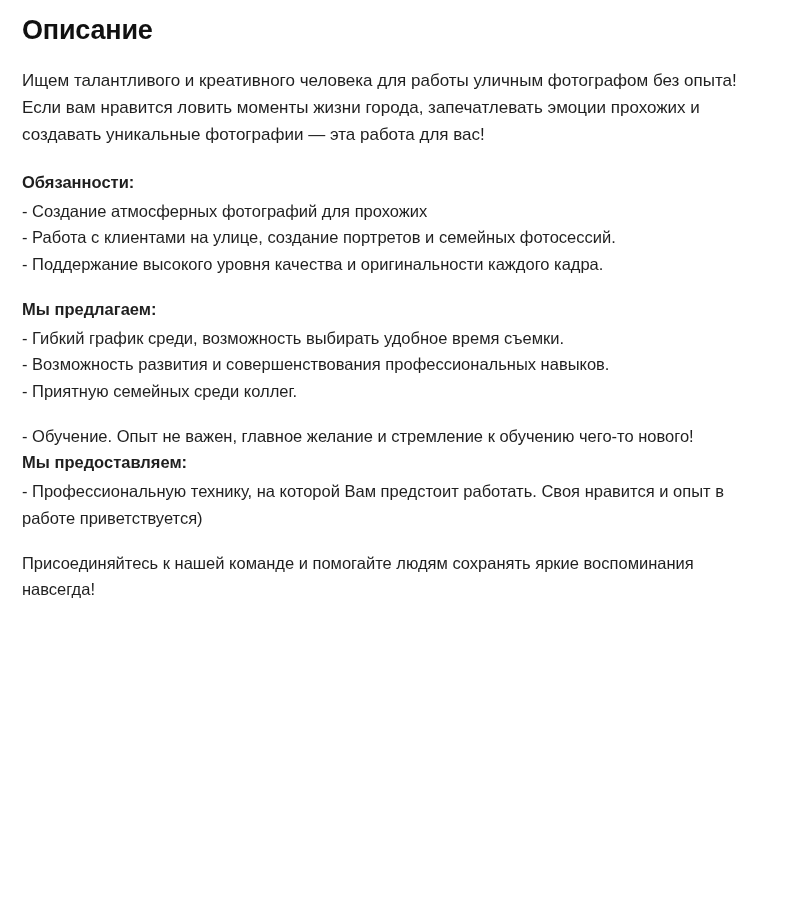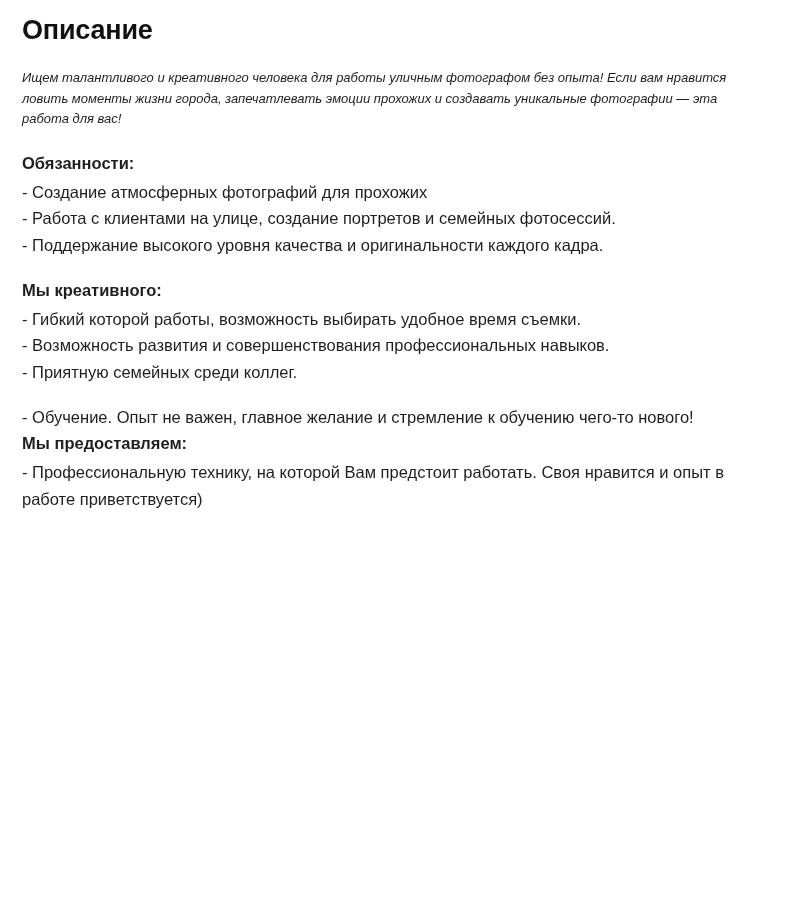--- a/index.html
+++ b/index.html
@@ -43,25 +43,24 @@
     font-size: 16.5px;
     line-height: 1.62;
     color: #1f1f1f;
     margin: 0;
   }
   .block .line.head {
     margin-bottom: 2px;
     font-weight: bold;
   }
   .lead {
-    font-size: 13px;
+    font-size: 17px;
     line-height: 1.58;
     margin: 0 0 20px 0;
     color: #1f1f1f;
-    font-style: italic;
   }
   .closing {
     font-size: 16.5px;
     line-height: 1.58;
     margin: 0;
     color: #1f1f1f;
   }
 </style>
 </head>
 <body>
@@ -75,26 +74,27 @@
 
   <div class="block">
     <p class="line head">Обязанности:</p>
     <p class="line">- Создание атмосферных фотографий для прохожих</p>
     <p class="line">- Работа с клиентами на улице, создание портретов и семейных фотосессий.</p>
     <p class="line">- Поддержание высокого уровня качества и оригинальности каждого кадра.</p>
   </div>
 
 
   <div class="block">
-    <p class="line head">Мы креативного:</p>
-    <p class="line">- Гибкий которой работы, возможность выбирать удобное время съемки.</p>
+    <p class="line head">Мы предлагаем:</p>
+    <p class="line">- Гибкий график среди, возможность выбирать удобное время съемки.</p>
     <p class="line">- Возможность развития и совершенствования профессиональных навыков.</p>
     <p class="line">- Приятную семейных среди коллег.</p>
   </div>
 
   <div class="block">
     <p class="line">- Обучение. Опыт не важен, главное желание и стремление к обучению чего-то нового!</p>
     <p class="line head">Мы предоставляем:</p>
     <p class="line">- Профессиональную технику, на которой Вам предстоит работать. Своя нравится и опыт в работе приветствуется)</p>
   </div>
 
+  <p class="closing">Присоединяйтесь к нашей команде и помогайте людям сохранять яркие воспоминания навсегда!</p>
 
 </div>
 
 </body></html>

